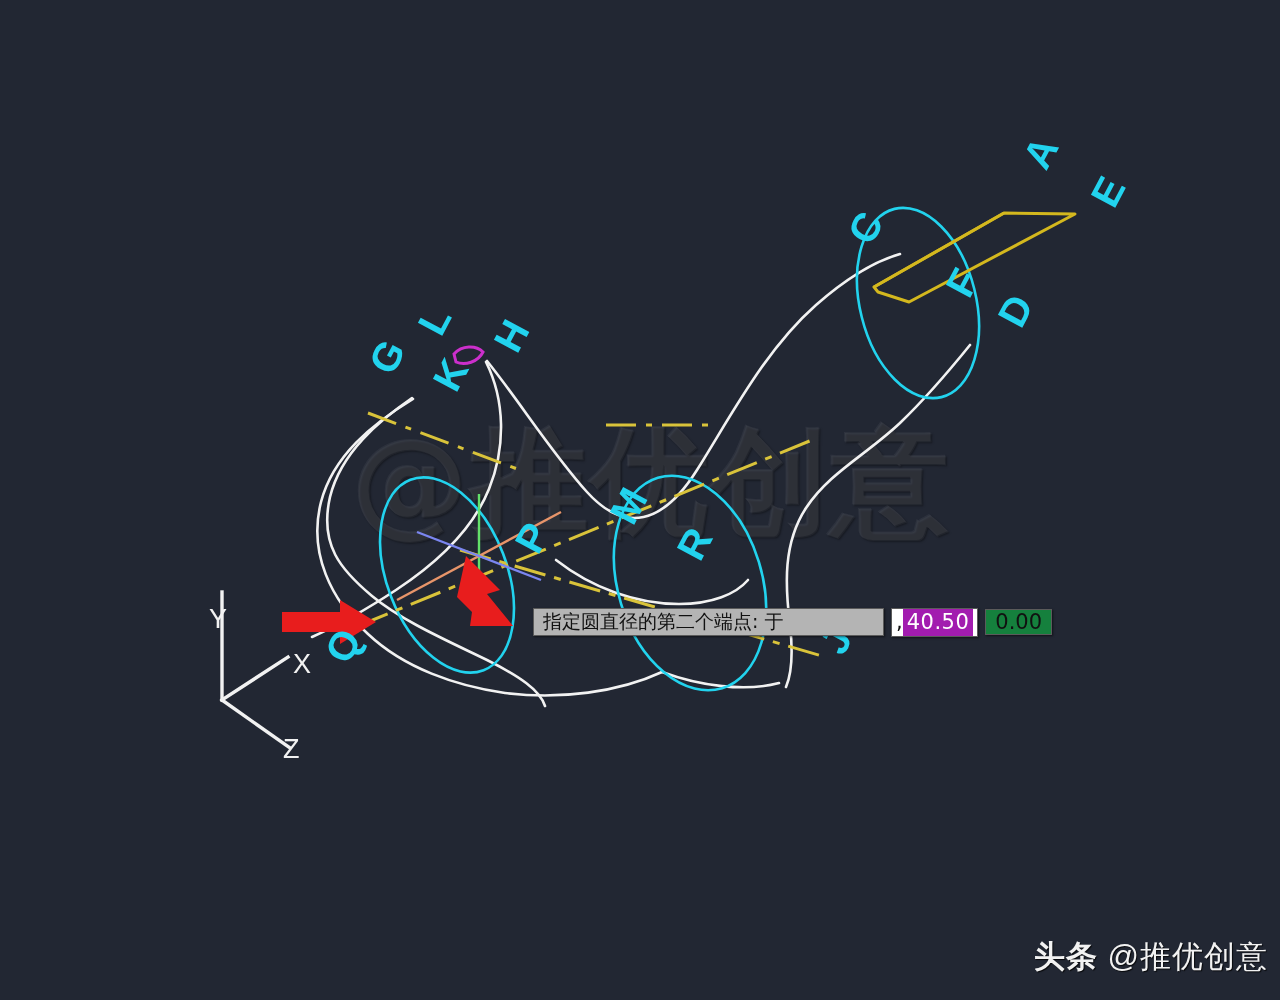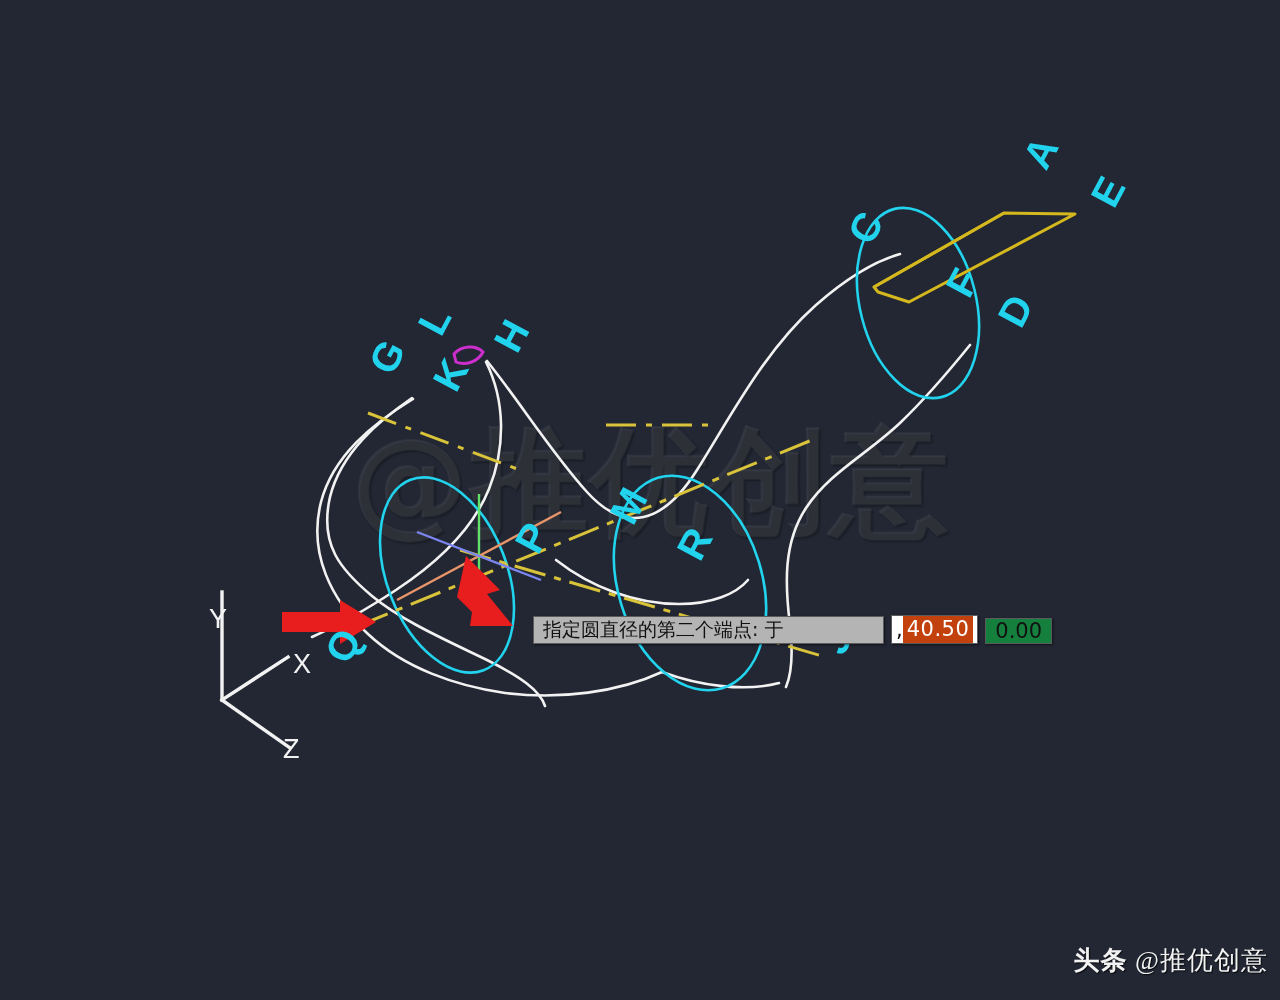--- a/index.html
+++ b/index.html
@@ -42,21 +42,21 @@
     user-select:none;
     font-family:"DejaVu Sans","Liberation Sans",sans-serif;
   }
   
   #dyn-input{
     position:absolute;
     left:498px;
     top:600px;
     height:44px;
     display:flex;
-    align-items:flex-end;
+    align-items:center;
     gap:7px;
     z-index:40;
     padding-left:35px;
   }
   .dyn-prompt{
     background:#b4b4b4;
     border:1px solid #5b5b5b;
     box-shadow:1px 1px 2px rgba(0,0,0,.55);
     display:flex;
     align-items:center;
@@ -72,41 +72,41 @@
     border:1px solid #5b5b5b;
     box-shadow:1px 1px 2px rgba(0,0,0,.55);
     display:flex;
     align-items:center;
     padding:0 4px;
     font-size:21px;
     color:#111;
     font-family:"DejaVu Sans","Liberation Sans",sans-serif;
   }
   .dyn-field .sel{
-    background:#c2410c;
+    background:#a21caf;
     color:#ffffff;
     padding:1px 4px 2px 4px;
     letter-spacing:.5px;
   }
   .dyn-field.readonly{
     background:#15803d;
     padding:0 9px;
   }
   
   #brand{
     position:absolute;
     right:12px;
     bottom:22px;
-    font-size:26px;
+    font-size:31px;
     font-weight:bold;
     color:#f2f2f2;
     letter-spacing:1px;
     text-shadow:1px 1px 1px rgba(0,0,0,.8);
     white-space:nowrap;
-    font-family:Liberation Serif, serif;
+    font-family:Liberation Sans, sans-serif;
     margin-left:12px;
   }
   #brand .at{font-weight:normal;}
   
 </style>
 </head>
 <body>
 
 <div id="app" style="background: rgb(34, 39, 51);">
 

